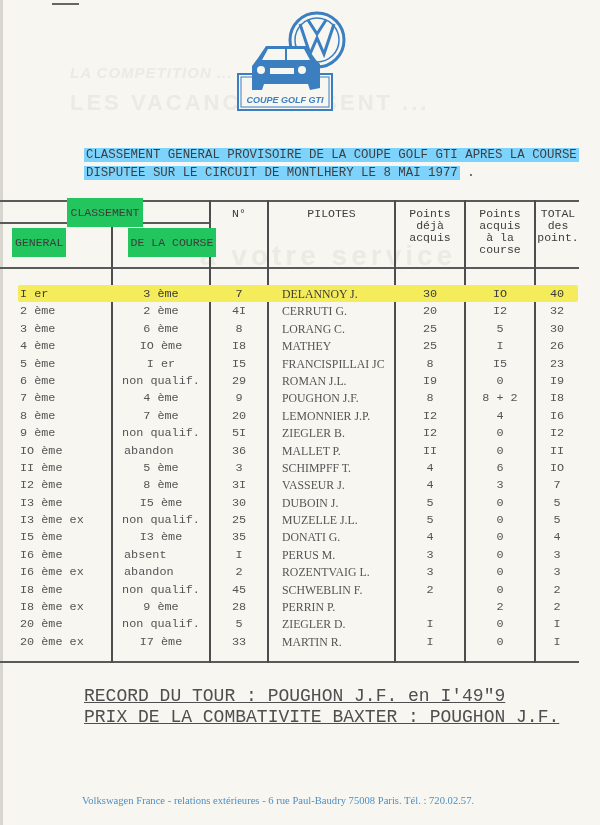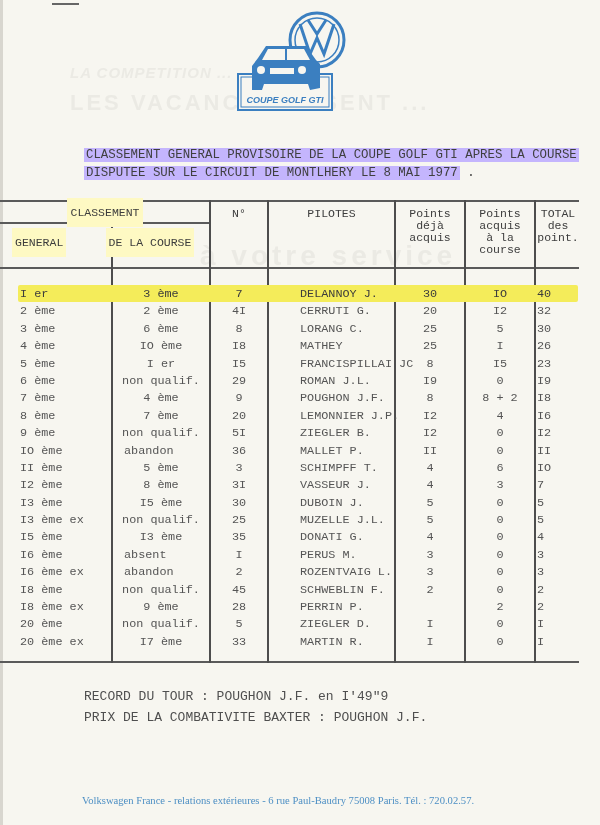--- a/index.html
+++ b/index.html
@@ -16,45 +16,45 @@
     .ghost { position:absolute; font-family:"Liberation Sans", sans-serif; font-weight:bold; color:#ebeae4; white-space:nowrap; letter-spacing:1px; }
     .ghost1 { left:70px; top:64px; font-size:15px; font-style:italic; }
     .ghost2 { left:70px; top:90px; font-size:22px; letter-spacing:3px; }
     .ghost3 { left:200px; top:240px; font-size:28px; letter-spacing:4px; }
 
     
     .logo { position:absolute; left:236px; top:10px; width:112px; height:102px; }
 
     
     .title { position:absolute; left:84px; top:146px; font-size:12.4px; line-height:18px; white-space:pre; color:#3f3f3f; }
-    .hl { background:#c4b5fd; padding:0 2px; }
+    .hl { background:#7dd3fc; padding:0 2px; }
 
     
     .tbl { position:absolute; left:0; top:200px; width:579px; height:463px; }
     .hline { position:absolute; height:2px; background:#5a5a5a; }
     .vline { position:absolute; width:2px; background:#4d4d4d; }
     .hdr { position:absolute; font-size:11.5px; line-height:12px; color:#3d3d3d; text-align:center; white-space:pre; }
-    .hdr-hl { background:#fef9c3; padding:8px 3px; }
+    .hdr-hl { background:#22c55e; padding:8px 3px; }
 
     .row-hl { position:absolute; left:18px; top:85px; width:560px; height:17px; background:#f4ec5a; border-radius:2px; }
 
     .rows { position:absolute; left:0; top:86px; width:579px; }
     .row { position:relative; height:17.4px; font-size:11.8px; line-height:17.4px; color:#555; }
     .row span { position:absolute; top:0; white-space:pre; }
     .c-gen { left:20px; }
     .c-course { left:112px; width:98px; text-align:center; }
     .c-course.left { text-align:left; padding-left:12px; width:92px; }
     .c-num { left:210px; width:58px; text-align:center; }
-    .c-pil { left:300px; }
+    .c-pil { left:282px;font-family:Liberation Serif, serif; }
     .c-deja { left:395px; width:70px; text-align:center; }
     .c-acq { left:465px; width:70px; text-align:center; }
-    .c-tot { left:537px; width:40px; text-align:left; }
+    .c-tot { left:537px; width:40px; text-align:center; }
     .row.first { color:#3c3c3c; }
 
-    .notes { position:absolute; left:84px; top:686px; font-size:13px; line-height:21px; color:#4f4f4f; white-space:pre; }
+    .notes { position:absolute; left:84px; top:686px; font-size:18px; line-height:21px; color:#4f4f4f; white-space:pre;text-decoration:underline; }
 
     .footer { position:absolute; left:82px; top:795px; font-family:Liberation Serif, serif; font-size:10.6px; color:#4d8fc4; white-space:nowrap; }
   </style>
 </head>
 <body>
 
 <div class="paper-edge"></div>
 <div class="top-mark"></div>
 
 <div class="ghost ghost1">LA COMPETITION ... </div>
@@ -95,21 +95,21 @@
 
   <div class="vline" style="left:111px;top:22px;height:441px;"></div>
   <div class="vline" style="left:209px;top:0;height:463px;"></div>
   <div class="vline" style="left:267px;top:0;height:463px;"></div>
   <div class="vline" style="left:394px;top:0;height:463px;"></div>
   <div class="vline" style="left:464px;top:0;height:463px;"></div>
   <div class="vline" style="left:534px;top:0;height:463px;"></div>
 
   <div class="hdr" style="left:0;top:7px;width:210px;"><span class="hdr-hl">CLASSEMENT</span></div>
   <div class="hdr" style="left:12px;top:37px;text-align:center;"><span class="hdr-hl">GENERAL</span></div>
-  <div class="hdr" style="left:102px;top:37px;width:96px;"><span class="hdr-hl">DE LA COURSE</span></div>
+  <div class="hdr" style="left:124px;top:37px;width:96px;"><span class="hdr-hl">DE LA COURSE</span></div>
   <div class="hdr" style="left:210px;top:8px;width:58px;">N°</div>
   <div class="hdr" style="left:268px;top:8px;width:127px;">PILOTES</div>
   <div class="hdr" style="left:396px;top:8px;width:68px;">Points
 déjà
 acquis</div>
   <div class="hdr" style="left:466px;top:8px;width:68px;">Points
 acquis
 à la
 course</div>
   <div class="hdr" style="left:536px;top:8px;width:44px;">TOTAL

